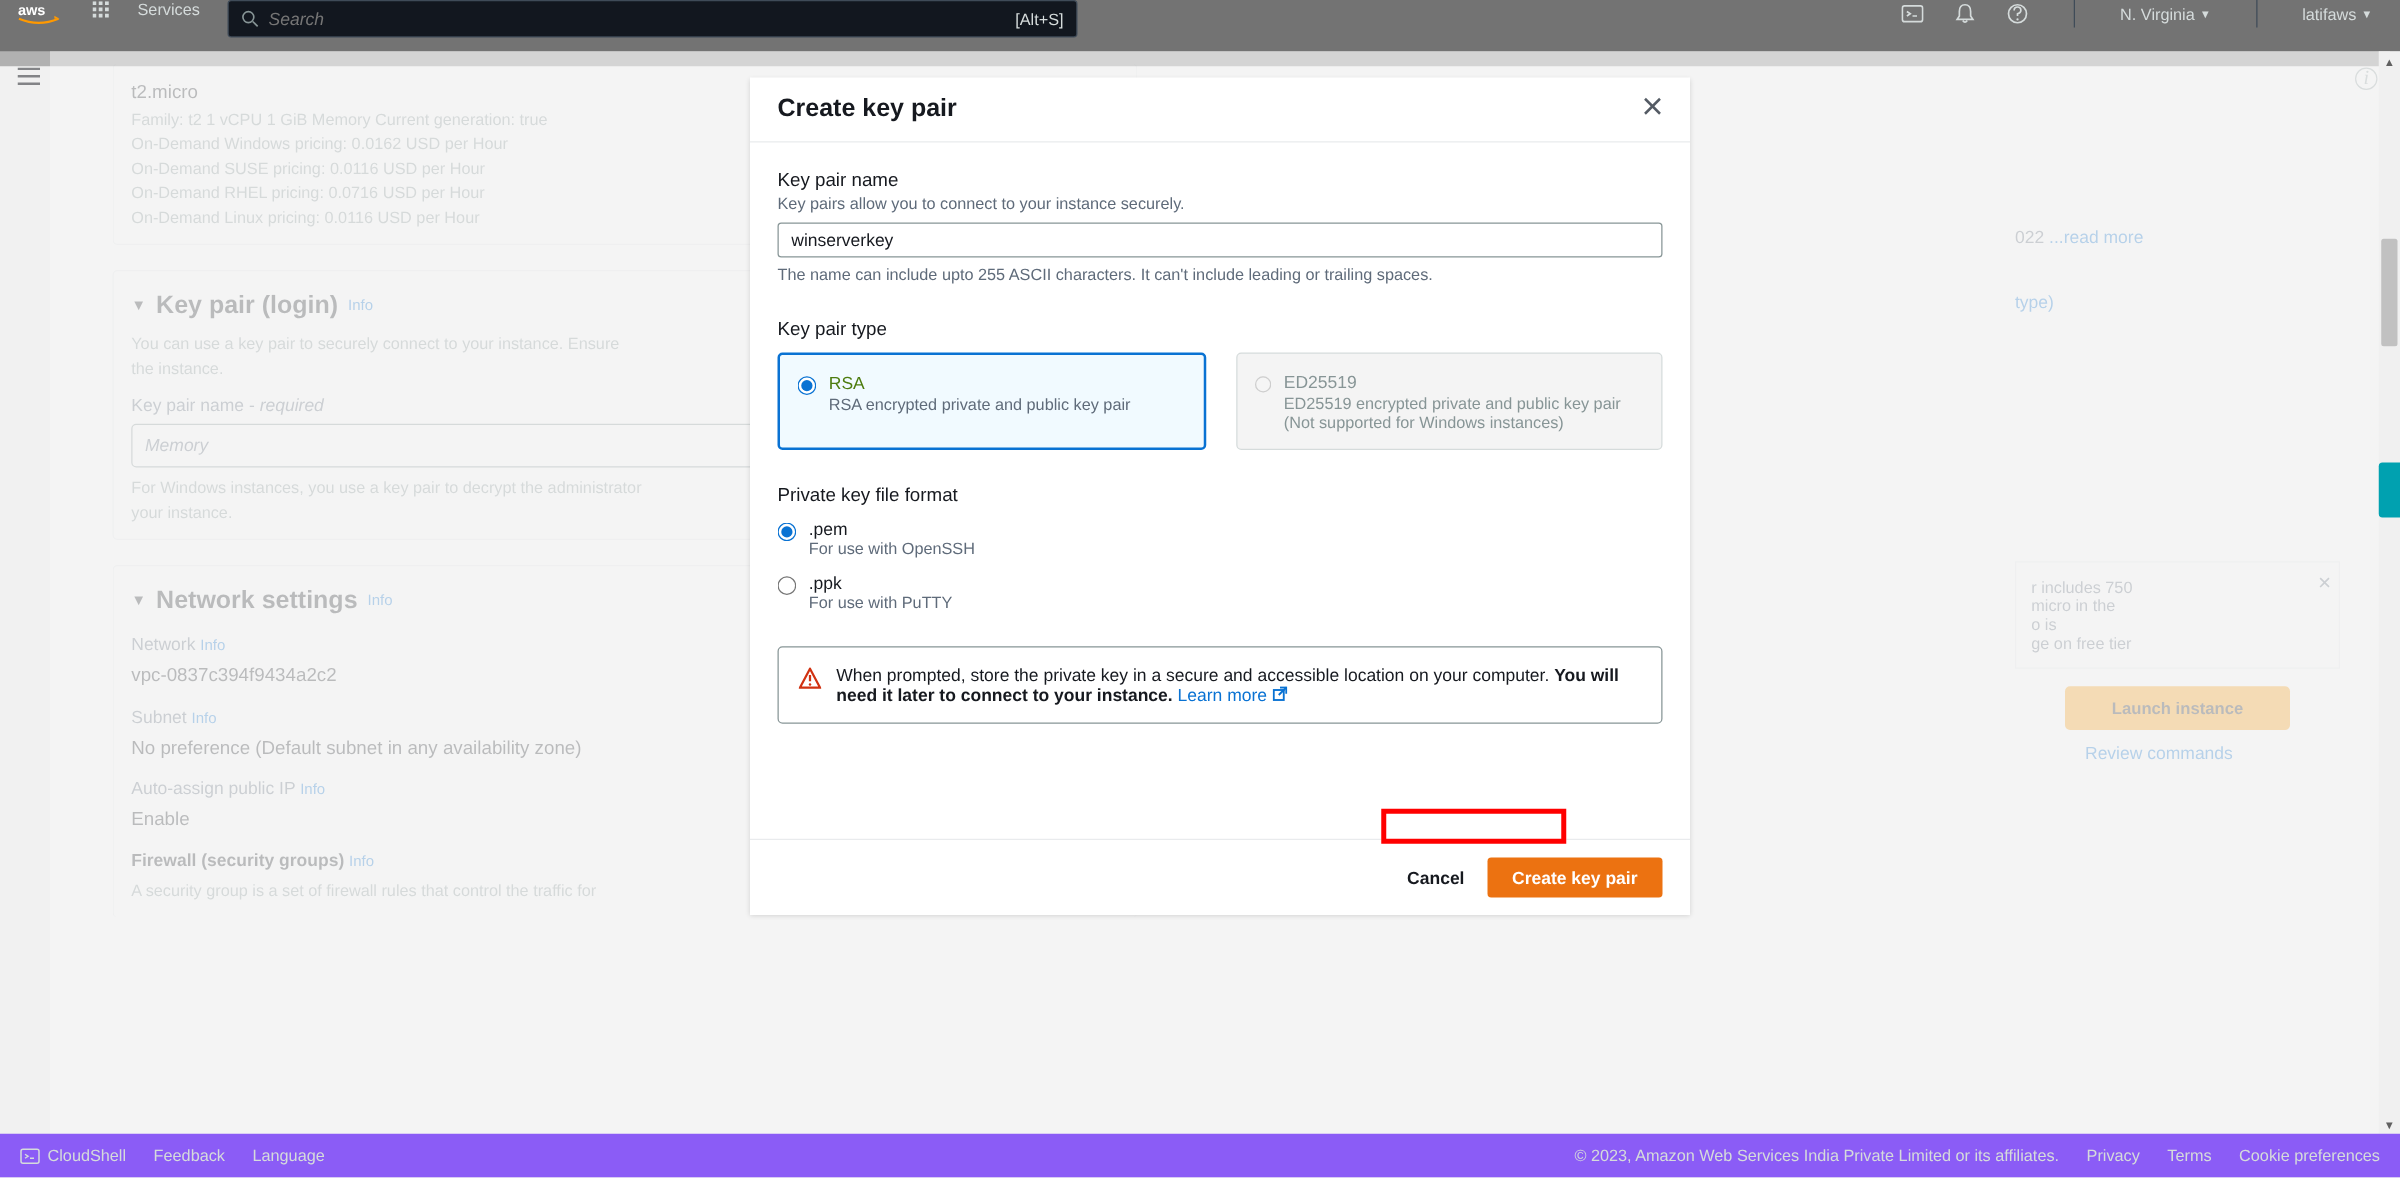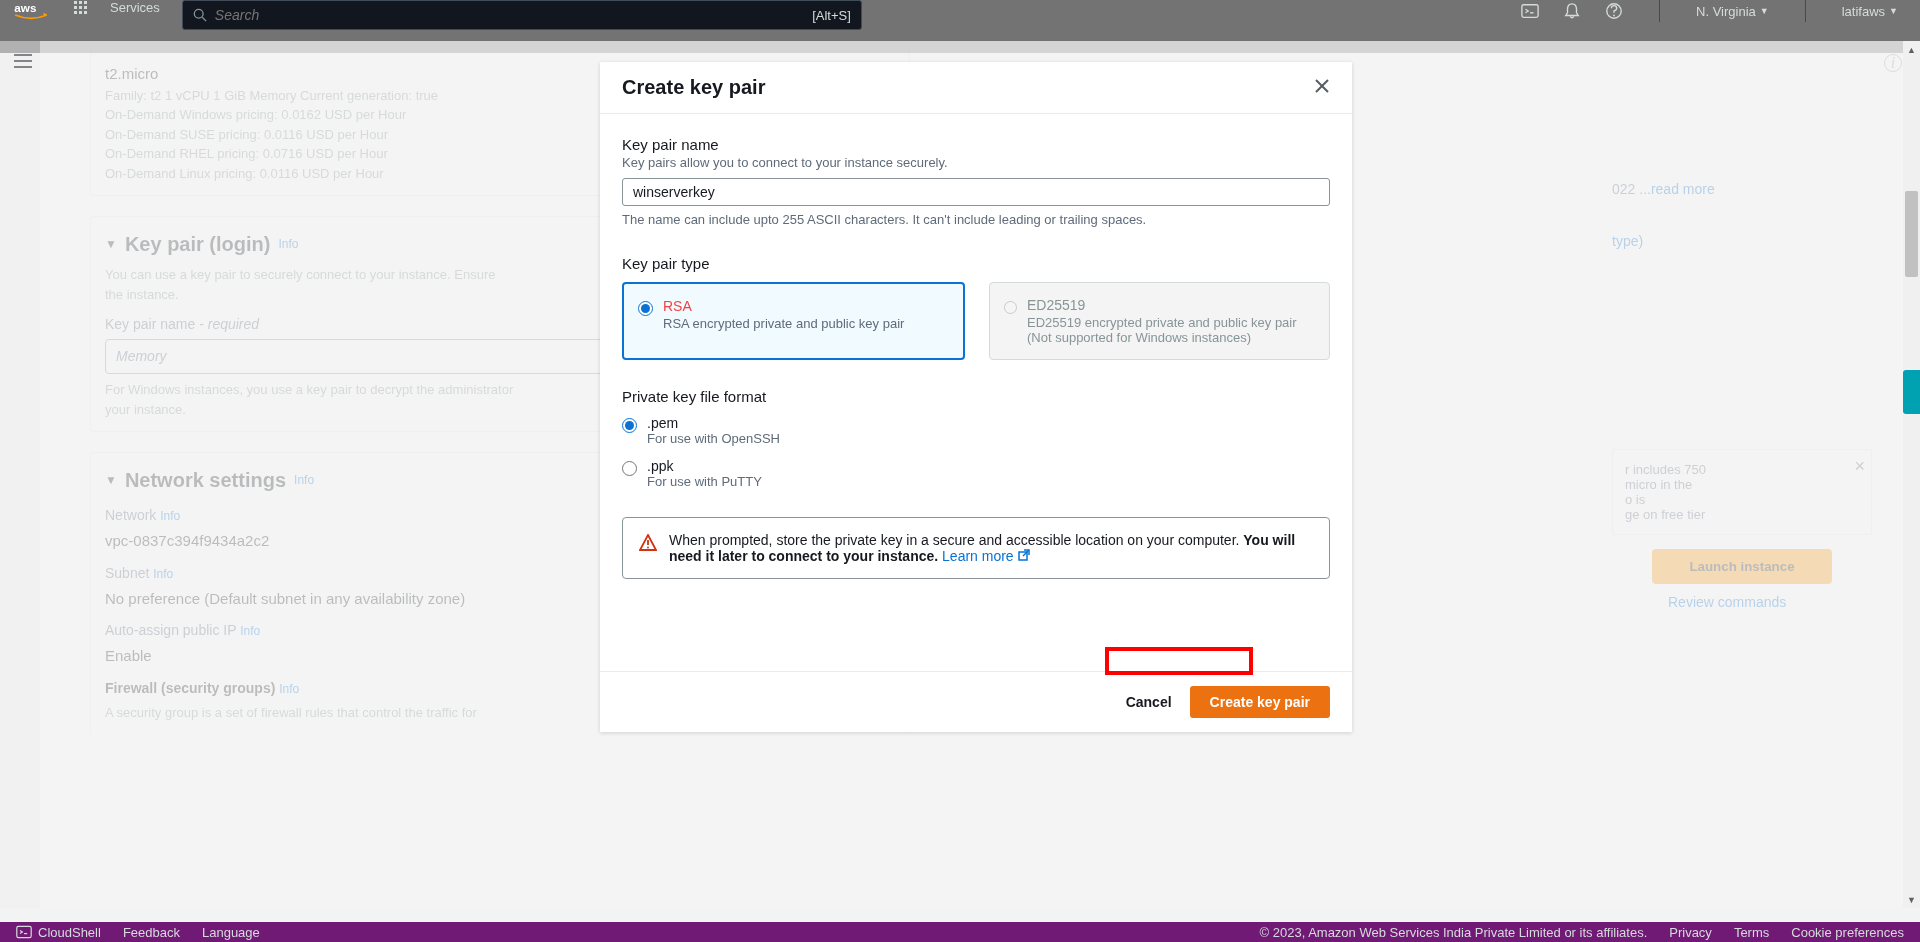--- a/index.html
+++ b/index.html
@@ -52,21 +52,21 @@
 .field-help { font-size: 13px; color: #5f6b7a; margin-bottom: 8px; }
 .text-input { width: 100%; padding: 5px 10px; border: 1px solid #879596; border-radius: 3px; font-size: 14px; color: #16191f; }
 .field-constraint { font-size: 13px; color: #5f6b7a; margin-top: 6px; }
 .section { margin-bottom: 28px; }
 
 .tile-row { display: flex; gap: 24px; }
 .tile { flex: 1; border: 1px solid #879596; border-radius: 4px; padding: 14px 14px 14px 14px; display: flex; gap: 10px; align-items: flex-start; }
 .tile.selected { border: 2px solid #0972d3; background: #f1faff; }
 .tile.disabled { background: #f4f4f4; color: #879596; border-color: #d5dbdb; }
 .tile input[type=radio] { margin-top: 3px; accent-color: #0972d3; width: 15px; height: 15px; }
-.tile .tile-title { font-size: 14px; color: #ef4444; }
+.tile .tile-title { font-size: 14px; color: #4d7c0f; }
 .tile.disabled .tile-title { color: #879596; }
 .tile .tile-desc { font-size: 13px; color: #5f6b7a; margin-top: 2px; }
 .tile.disabled .tile-desc { color: #879596; }
 
 .radio-list .radio-item { display: flex; gap: 10px; align-items: flex-start; margin-bottom: 12px; }
 .radio-list input[type=radio] { margin-top: 3px; accent-color: #0972d3; width: 15px; height: 15px; }
 .radio-list .r-title { font-size: 14px; color: #16191f; }
 .radio-list .r-desc { font-size: 13px; color: #5f6b7a; }
 
 .alert-box { border: 1px solid #879596; border-radius: 4px; padding: 14px 16px; display: flex; gap: 12px; align-items: flex-start; font-size: 14px; color: #16191f; }
@@ -75,21 +75,21 @@
 .ext-icon { color: #0972d3; }
 
 .modal-ftr { border-top: 1px solid #e9ebed; padding: 14px 22px; display: flex; justify-content: flex-end; gap: 18px; align-items: center; }
 .btn-cancel { background: none; border: none; color: #16191f; font-size: 14px; font-weight: 700; cursor: pointer; }
 .btn-primary { background: #ec7211; color: #fff; border: none; border-radius: 3px; padding: 8px 20px; font-size: 14px; font-weight: 700; cursor: pointer; }
 
 
 .highlight-box { position: absolute; border: 4px solid #ff0000; background: #fff; }
 
 
-.footer { position: absolute; bottom: 0; left: 0; right: 0; height: 20px; background: #701a75; display: flex; align-items: center; padding: 0 16px; color: #d5dbdb; font-size: 13px; }
+.footer { position: absolute; bottom: 0; left: 0; right: 0; height: 35px; background: #8b5cf6; display: flex; align-items: center; padding: 0 16px; color: #d5dbdb; font-size: 13px; }
 .footer .fgroup { display: flex; align-items: center; gap: 22px; }
 .footer .spacer { flex: 1; }
 .footer a { color: #d5dbdb; text-decoration: none; }
 
 
 .vscroll { position: absolute; top: 41px; right: 0; width: 17px; bottom: 34px; background: #f0f0f0; }
 .vscroll .track { position: absolute; top: 17px; bottom: 17px; left: 0; right: 0; }
 .vscroll .thumb { position: absolute; left: 2px; right: 2px; top: 16%; height: 86px; background: #c1c1c1; border-radius: 2px; }
 .vscroll .arr { position: absolute; left: 0; right: 0; height: 17px; display: flex; align-items: center; justify-content: center; font-size: 9px; color: #606060; }
 .vscroll .arr.up { top: 0; }

